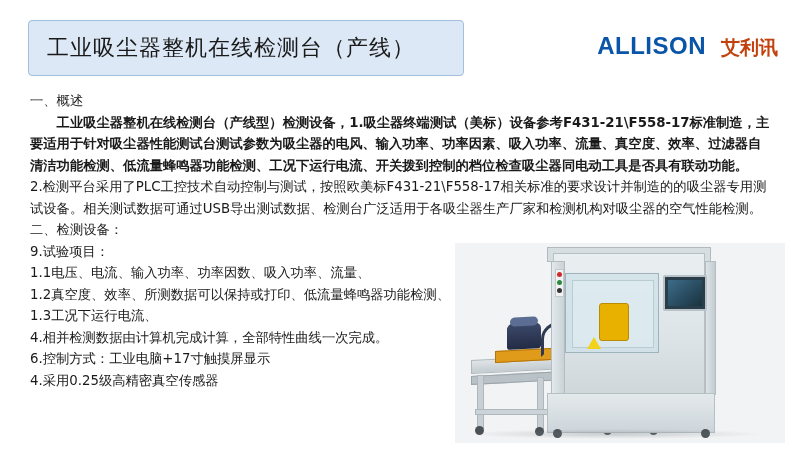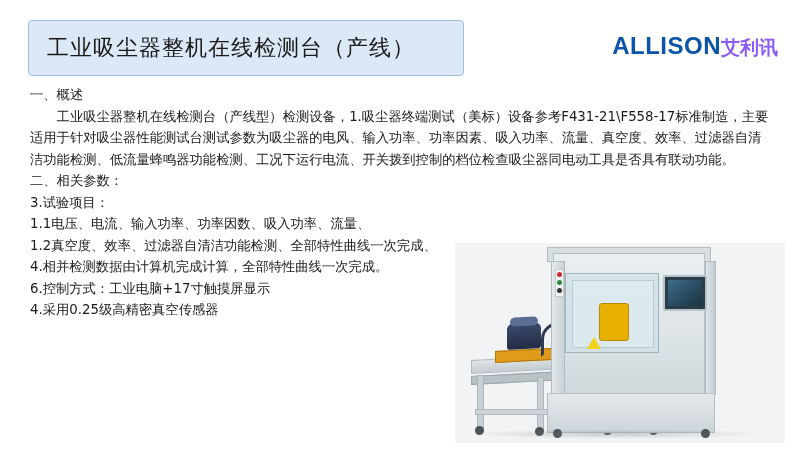--- a/index.html
+++ b/index.html
@@ -57,43 +57,44 @@
   .logo-main {
     font-size: 24px;
     font-weight: bold;
     color: #0a55a8;
     letter-spacing: 0.5px;
     font-family: "Liberation Sans", sans-serif;
   }
   .logo-cn {
     font-size: 19px;
     font-weight: bold;
-    color: #8b5cf6;
-    margin-left: 0;
+    color: #c2410c;
+    margin-left: 15px;
     font-family: Liberation Sans, sans-serif;
   }
 
   
   .body-text {
     position: absolute;
     left: 30px;
-    top: 84px;
+    top: 90px;
     width: 740px;
     font-size: 13.3px;
     line-height: 1.62;
     color: #1a1a1a;
     font-family: "DejaVu Sans", "Liberation Sans", sans-serif;
   }
   .body-text p {
     margin: 0;
     padding: 0;
     white-space: pre-wrap;
   }
   .indent {
     text-indent: 2em;
+    font-weight: bold;
   }
 
   
   .photo {
     position: absolute;
     left: 455px;
     top: 243px;
     width: 330px;
     height: 200px;
     overflow: hidden;
@@ -307,24 +308,26 @@
   </div>
 
   <div class="logo">
     <span class="logo-main">ALLISON</span>
     <span class="logo-cn">艾利讯</span>
   </div>
 
   <div class="body-text">
     <p>一、概述</p>
     <p class="indent">工业吸尘器整机在线检测台（产线型）检测设备，1.吸尘器终端测试（美标）设备参考F431-21\F558-17标准制造，主要适用于针对吸尘器性能测试台测试参数为吸尘器的电风、输入功率、功率因素、吸入功率、流量、真空度、效率、过滤器自清洁功能检测、低流量蜂鸣器功能检测、工况下运行电流、开关拨到控制的档位检查吸尘器同电动工具是否具有联动功能。</p>
-    <p>二、相关参数：</p>
-    <p>3.试验项目：</p>
+    <p>2.检测平台采用了PLC工控技术自动控制与测试，按照欧美标F431-21\F558-17相关标准的要求设计并制造的的吸尘器专用测试设备。相关测试数据可通过USB导出测试数据、检测台广泛适用于各吸尘器生产厂家和检测机构对吸尘器的空气性能检测。</p>
+    <p>二、检测设备：</p>
+    <p>9.试验项目：</p>
     <p>1.1电压、电流、输入功率、功率因数、吸入功率、流量、</p>
-    <p>1.2真空度、效率、过滤器自清洁功能检测、全部特性曲线一次完成、</p>
+    <p>1.2真空度、效率、所测数据可以保持或打印、低流量蜂鸣器功能检测、</p>
+    <p>1.3工况下运行电流、</p>
     <p>4.相并检测数据由计算机完成计算，全部特性曲线一次完成。</p>
     <p>6.控制方式：工业电脑+17寸触摸屏显示</p>
     <p>4.采用0.25级高精密真空传感器</p>
   </div>
 
   <div class="photo">
     <div class="photo-bg"></div>
 
     <div class="cable-tray"></div>
     <div class="table-top"></div>

